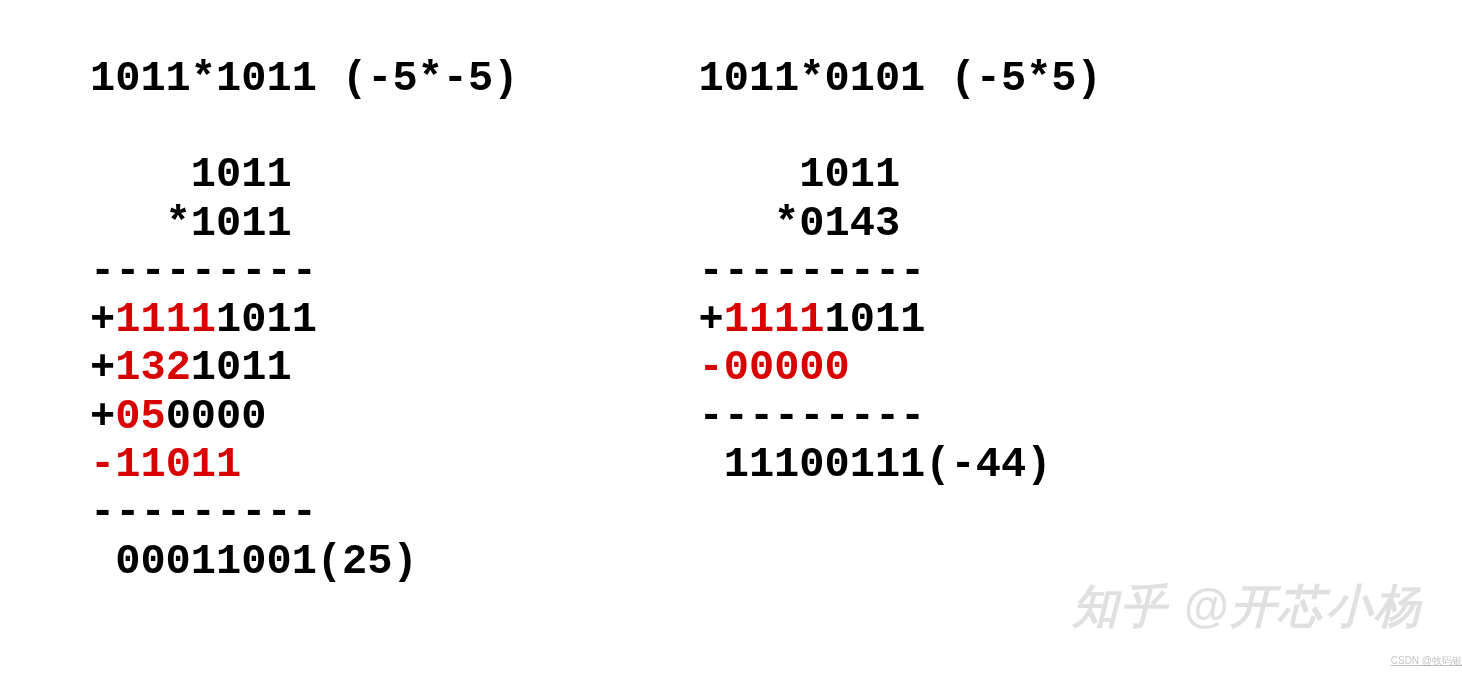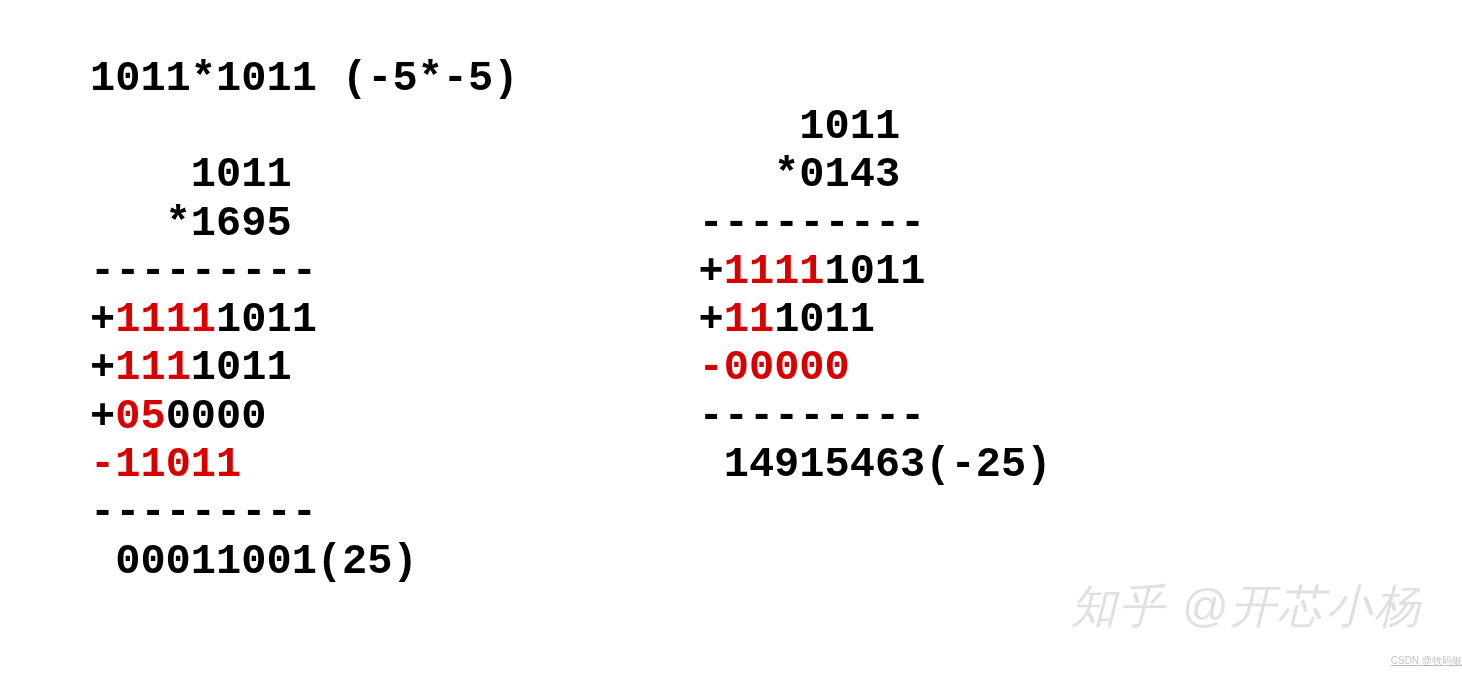--- a/index.html
+++ b/index.html
@@ -27,21 +27,21 @@
     line-height: 1.15;
     white-space: pre;
   }
   .red { color: #d90000; margin-top: 33px; }
   .watermark-zh {
     position: absolute;
     right: 40px;
     bottom: 40px;
     font-family: "Microsoft YaHei", "PingFang SC", sans-serif;
     font-size: 46px;
-    font-weight: 400;
+    font-weight: 700;
     color: rgba(0,0,0,0.12);
     letter-spacing: 2px;
     font-style: italic;
   }
   .watermark-csdn {
     position: absolute;
     right: 0;
     bottom: 10px;
     font-family: "Microsoft YaHei", "PingFang SC", sans-serif;
     font-size: 10px;
@@ -53,38 +53,38 @@
 </style>
 </head>
 <body>
 
 <div class="container">
 
   <div class="column">
     <div>1011*1011 (-5*-5)</div>
     <div class="gap"></div>
     <div>    1011</div>
-    <div>   *1695</div>
+    <div>   *1011</div>
     <div>---------</div>
     <div><span>+</span><span class="red">1111</span><span>1011</span></div>
-    <div><span>+</span><span class="red">111</span><span>1011</span></div>
+    <div><span>+</span><span class="red">132</span><span>1011</span></div>
     <div><span>+</span><span class="red">05</span><span>0000</span></div>
     <div><span class="red">-</span><span class="red">1</span><span class="red">1011</span></div>
     <div>---------</div>
     <div> 00011001(25)</div>
   </div>
 
   <div class="column">
+    <div>1011*0101 (-5*5)</div>
     <div class="gap"></div>
     <div>    1011</div>
     <div>   *0143</div>
     <div>---------</div>
     <div><span>+</span><span class="red">1111</span><span>1011</span></div>
-    <div><span>+</span><span class="red">11</span><span>1011</span></div>
     <div><span class="red">-</span><span class="red">0</span><span class="red">0000</span></div>
     <div>---------</div>
-    <div> 14915463(-25)</div>
+    <div> 11100111(-44)</div>
   </div>
 
 </div>
 
 <div class="watermark-zh">知乎 @开芯小杨</div>
 <div class="watermark-csdn">CSDN @牧码银</div>
 
 </body></html>

